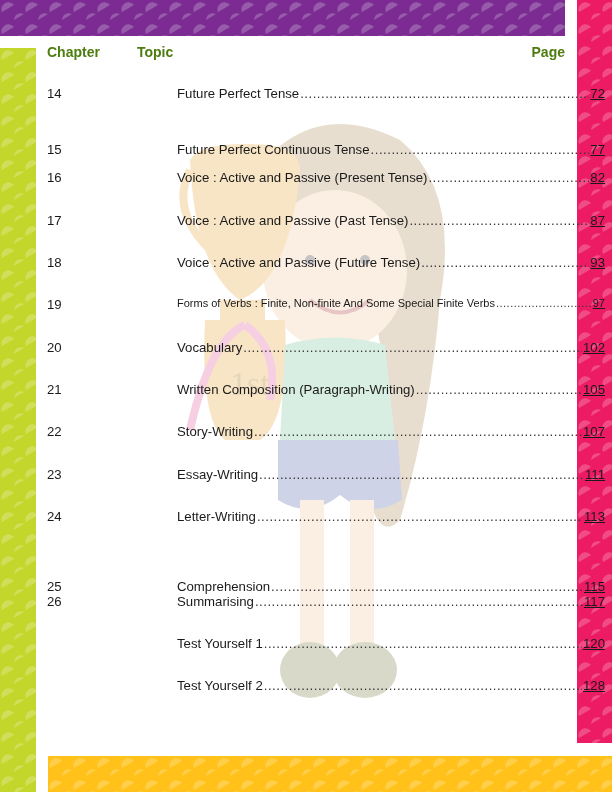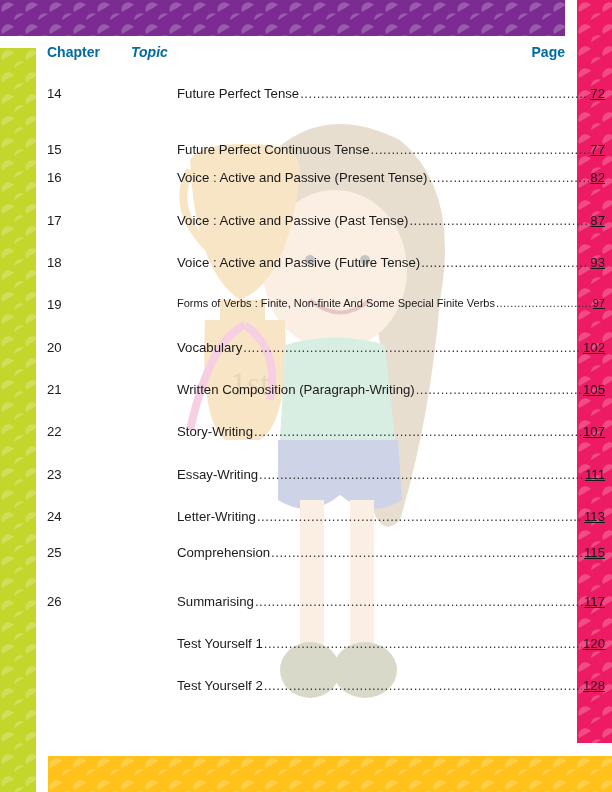--- a/index.html
+++ b/index.html
@@ -11,24 +11,24 @@
   .band { position: absolute; overflow: hidden; }
   .band-top { left: 0; top: 0; width: 565px; height: 36px; background: #7b2b92; }
   .band-right { left: 577px; top: 0; width: 35px; height: 743px; background: #ec1b64; }
   .band-left { left: 0; top: 48px; width: 36px; height: 744px; background: #c3d62c; }
   .band-bottom { left: 48px; top: 756px; width: 564px; height: 36px; background: #ffc11a; }
   .pattern { position: absolute; inset: 0; }
 
   .watermark { position: absolute; left: 170px; top: 100px; width: 300px; height: 610px; opacity: 0.28; }
 
   .header { position: absolute; top: 44px; left: 0; width: 612px; height: 20px;
-    color: #0369a1; font-weight: bold; font-size: 14px; }
+    color: #4d7c0f; font-weight: bold; font-size: 14px; }
   .header span { position: absolute; top: 0; }
   .h-chapter { left: 47px; }
-  .h-topic { left: 131px; font-style: italic; }
+  .h-topic { left: 137px; }
   .h-page { right: 47px; }
 
   .toc { position: absolute; top: 86px; left: 0; width: 612px; }
   .row { position: absolute; left: 0; width: 496px; height: 18px; font-size: 13.2px; color: #1a1a1a; }
   .row .num { position: absolute; left: 47px; top: 0; }
   .row .entry { position: absolute; left: 137px; width: 428px; top: 0; display: flex; align-items: baseline; margin-left: 40px; }
   .row .title { white-space: nowrap; }
   .row .leader { flex: 1; overflow: hidden; white-space: nowrap; margin: 0 1px; letter-spacing: 0.5px; color: #333; }
   .row .leader::after { content: "........................................................................................................................................................................"; }
   .row .pg { white-space: nowrap; text-decoration: underline; }
@@ -182,21 +182,21 @@
       </span>
   </div>
   <div class="row" style="top:423px">
     <span class="num">24</span>
     <span class="entry">
         <span class="title">Letter-Writing</span>
         <span class="leader"></span>
         <span class="pg">113</span>
       </span>
   </div>
-  <div class="row" style="top:459px">
+  <div class="row" style="top:493px">
     <span class="num">25</span>
     <span class="entry">
         <span class="title">Comprehension</span>
         <span class="leader"></span>
         <span class="pg">115</span>
       </span>
   </div>
   <div class="row" style="top:508px">
     <span class="num">26</span>
     <span class="entry">

